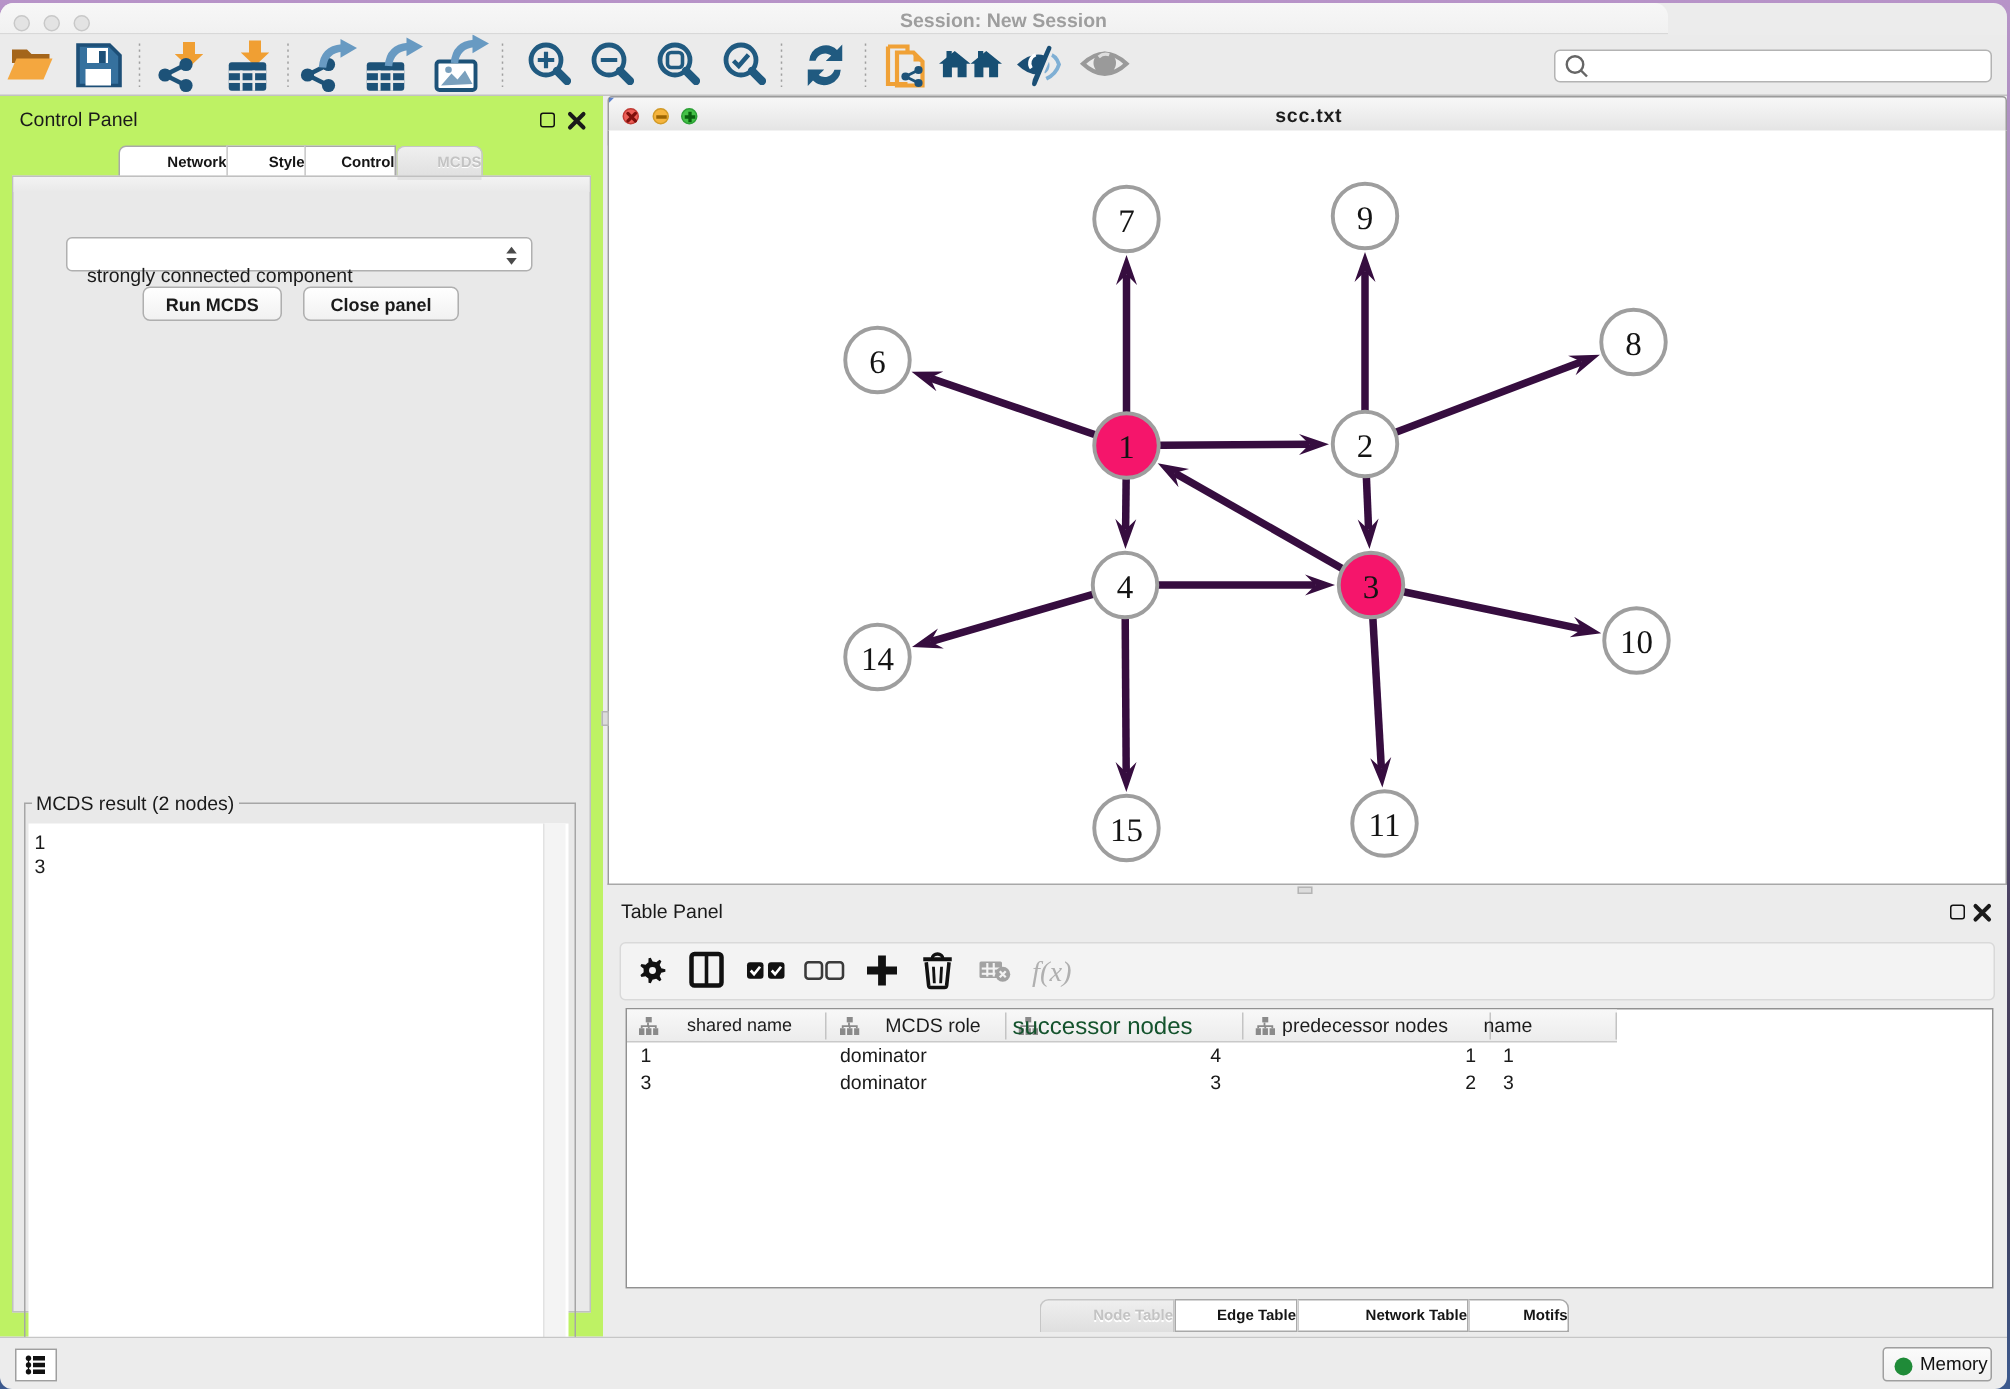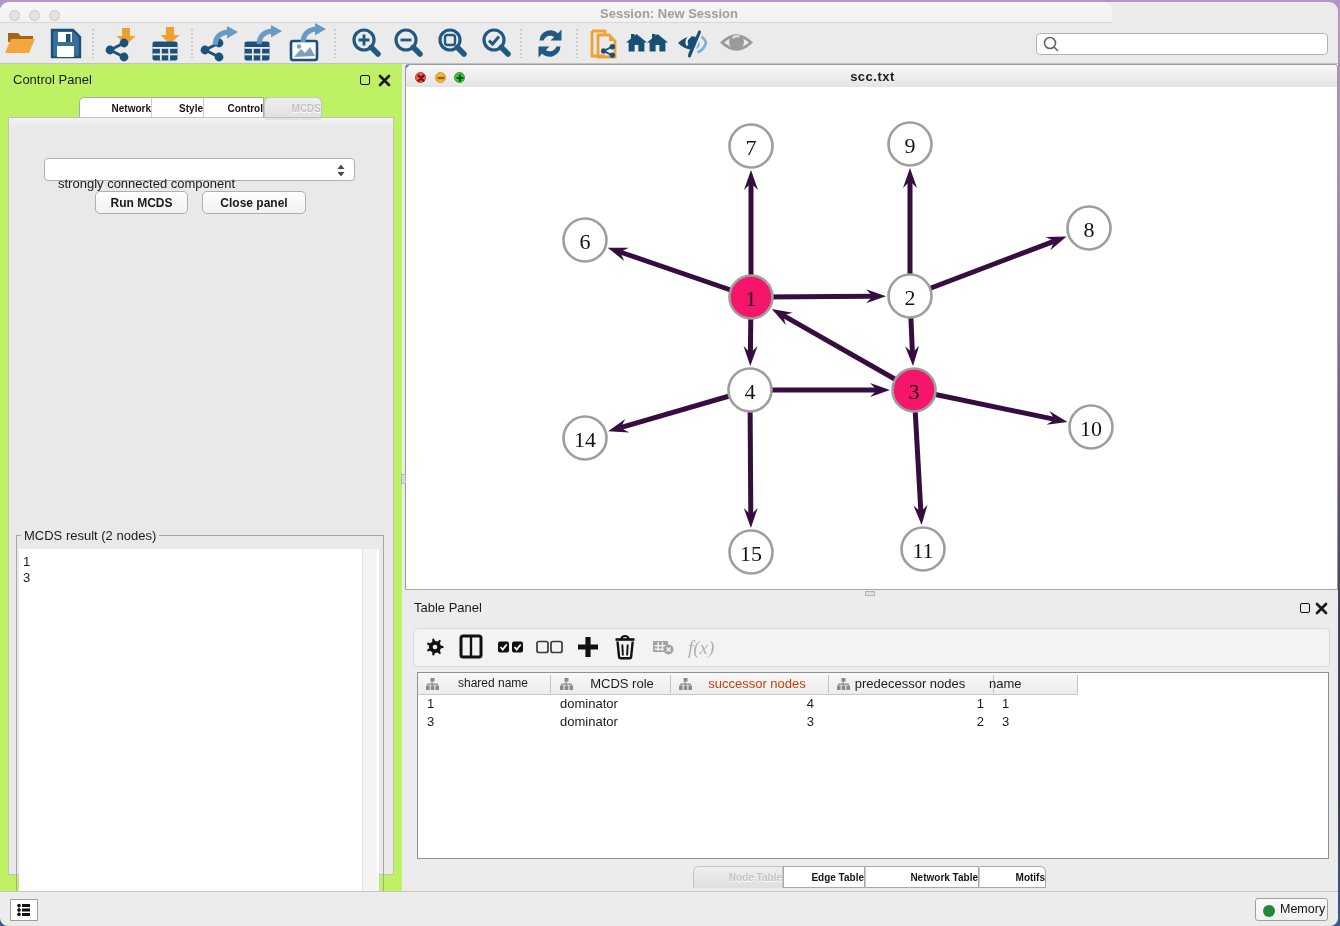--- a/index.html
+++ b/index.html
@@ -355,21 +355,21 @@
       <g fill="#8a8a8a">
         <rect x="4.5" y="0" width="4" height="3.6"></rect>
         <rect x="0" y="7.5" width="3.6" height="4.5"></rect>
         <rect x="4.7" y="7.5" width="3.6" height="4.5"></rect>
         <rect x="9.4" y="7.5" width="3.6" height="4.5"></rect>
         <path d="M6,3.6 v2 M1.8,7.5 v-1.4 h9.4 v1.4 M6.5,5.5 v2" stroke="#8a8a8a" stroke-width="1.2" fill="none"></path>
       </g>
     </svg>
 <div class="abs" style="left:28px;top:79px;width:120px;text-align:center;font-size:12px;color:#1c1c1c;">shared name</div>
 <div class="abs" style="left:167px;top:79px;width:100px;text-align:center;font-size:13px;color:#1c1c1c;">MCDS role</div>
-<div class="abs" style="left:282px;top:79px;width:140px;text-align:center;font-size:13px;color:#c2410c;">successor nodes</div>
+<div class="abs" style="left:260px;top:79px;width:140px;text-align:center;font-size:16px;color:#14532d;">successor nodes</div>
 <div class="abs" style="left:430px;top:79px;width:150px;text-align:center;font-size:13px;color:#1c1c1c;">predecessor nodes</div>
 <div class="abs" style="left:584px;top:79px;width:80px;text-align:left;font-size:13px;color:#1c1c1c;">name</div>
 <div class="abs" style="left:22px;top:98px;height:18px;line-height:18px;">1</div>
 <div class="abs" style="left:155px;top:98px;height:18px;line-height:18px;">dominator</div>
 <div class="abs" style="left:300px;top:98px;width:109px;text-align:right;height:18px;line-height:18px;">4</div>
 <div class="abs" style="left:470px;top:98px;width:109px;text-align:right;height:18px;line-height:18px;">1</div>
 <div class="abs" style="left:597px;top:98px;height:18px;line-height:18px;">1</div>
 <div class="abs" style="left:22px;top:116px;height:18px;line-height:18px;">3</div>
 <div class="abs" style="left:155px;top:116px;height:18px;line-height:18px;">dominator</div>
 <div class="abs" style="left:300px;top:116px;width:109px;text-align:right;height:18px;line-height:18px;">3</div>

